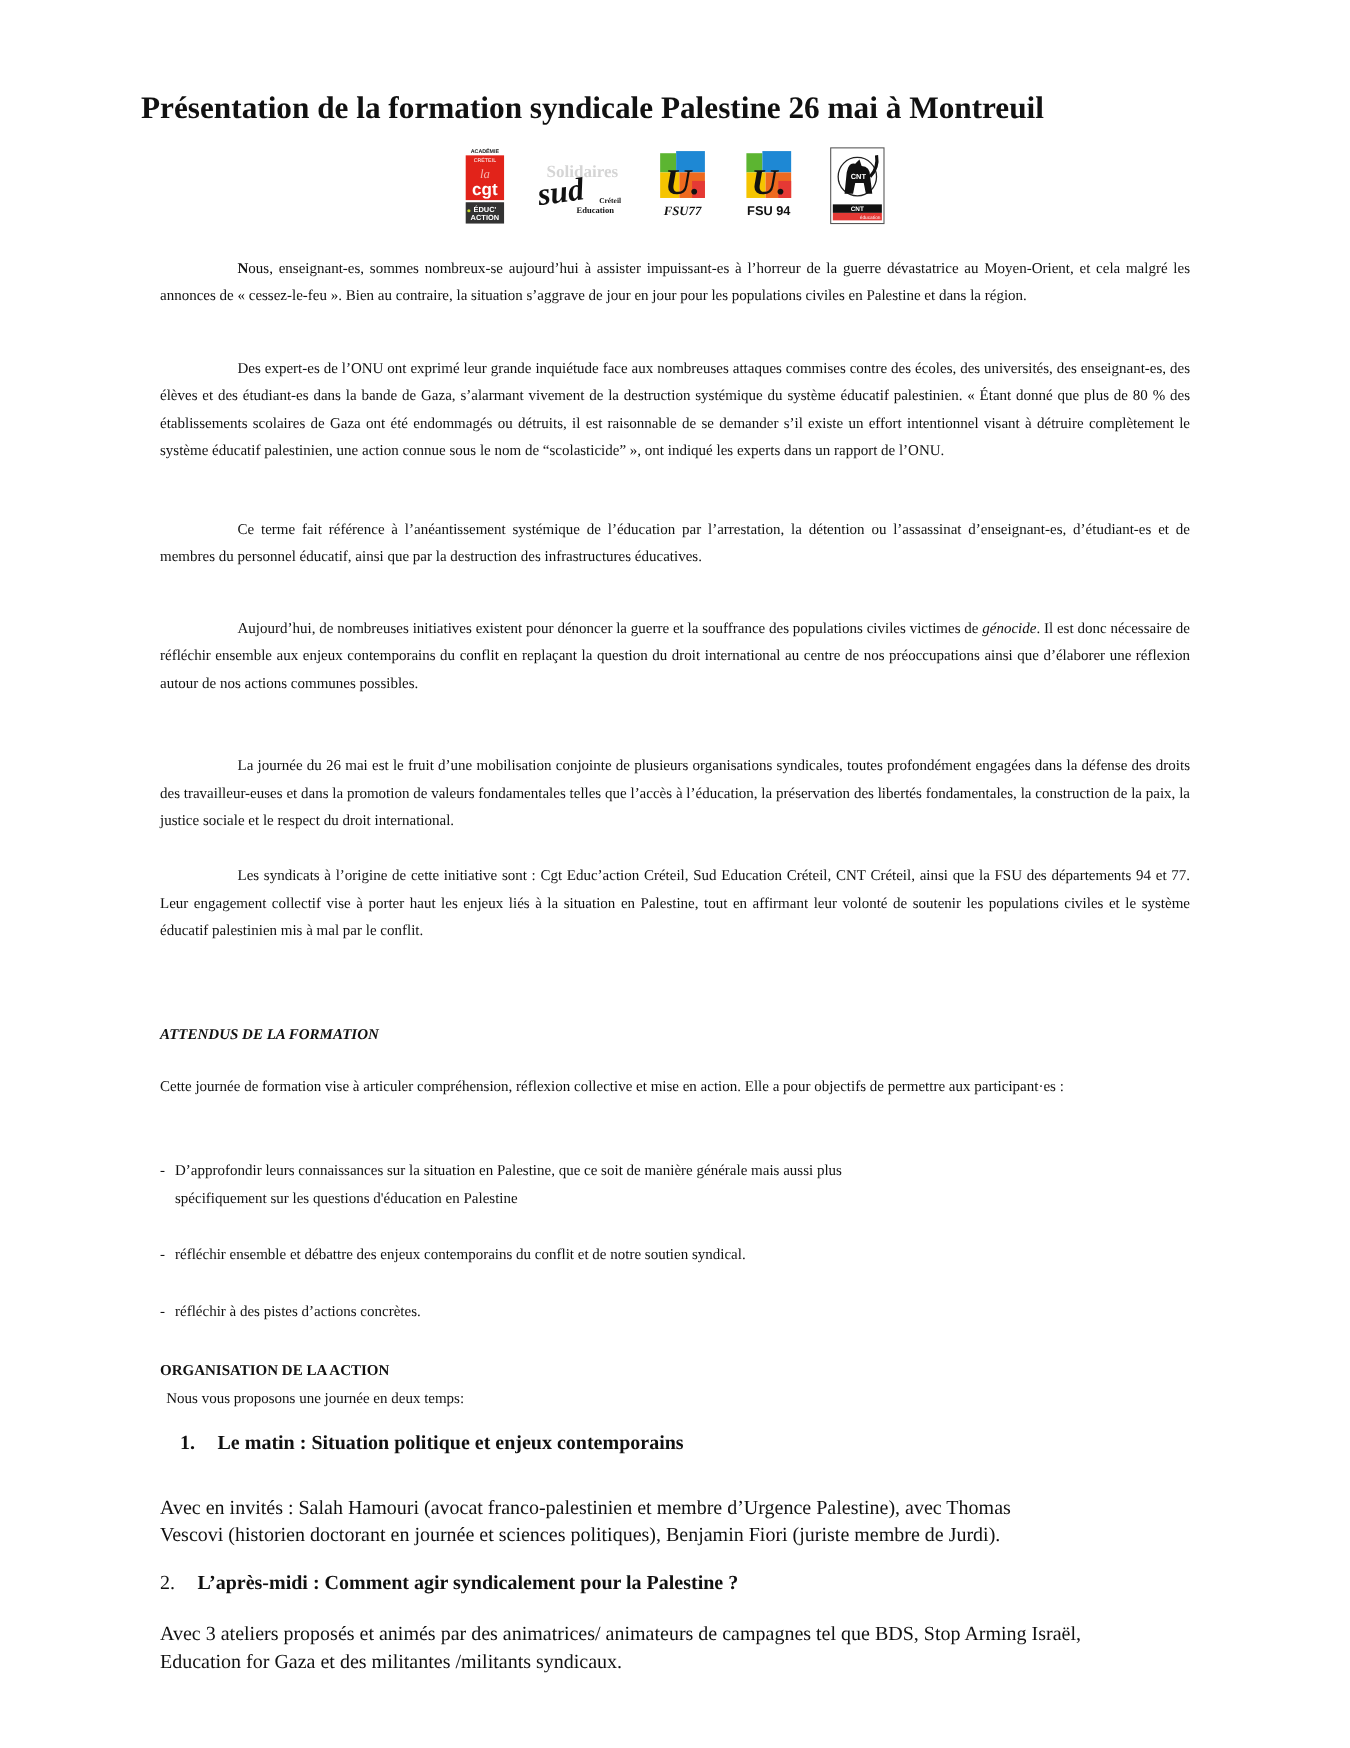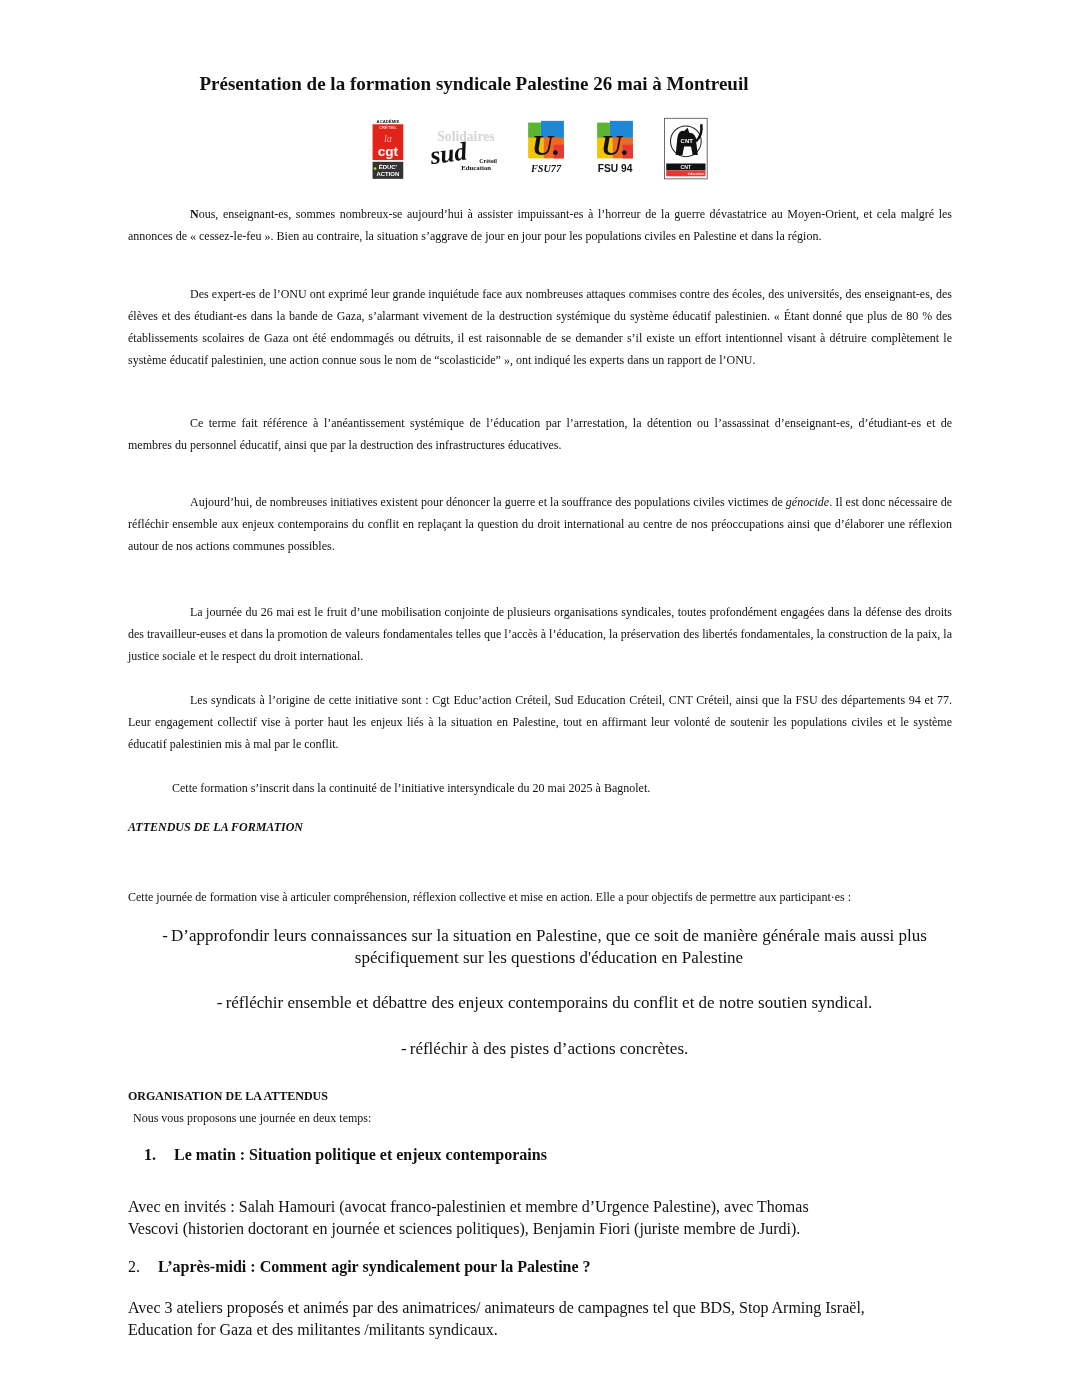--- a/index.html
+++ b/index.html
@@ -3,35 +3,35 @@
 <meta charset="utf-8">
 <style>
   html, body { margin: 0; padding: 0; background: #ffffff; }
   body {
     width: 1080px; height: 1398px; position: relative; overflow: hidden;
     font-family: "Liberation Serif", serif; color: #111111;
   }
   .page { position: absolute; left: 0; top: 0; width: 1080px; height: 1398px; }
   .title {
     position: absolute; top: 73px; left: 0; width: 948px; text-align: center;
-    font-weight: bold; font-size: 19px; letter-spacing: 0;
+    font-weight: bold; font-size: 25px; letter-spacing: 0;
   }
   .logos {
     position: absolute; top: 112px; left: 370px; width: 340px; height: 74px;
     display: flex; align-items: flex-start; gap: 13px;
   }
   .logo { position: relative; height: 74px; }
   .p {
     position: absolute; left: 128px; width: 824px;
     font-size: 12px; line-height: 22px; text-align: justify; margin: 0;
   }
   .p .indent { display: inline-block; width: 62px; }
   .heading-italic { font-style: italic; font-weight: bold; }
   .heading-bold { font-weight: bold; }
-  .dash-item { position: absolute; left: 128px; width: 830px; font-size: 17px; line-height: 22px; text-align: center; }
+  .dash-item { position: absolute; left: 128px; width: 830px; font-size: 12px; line-height: 22px; }
   .dash-item .dash { display: inline-block; width: 12px; }
   .dash-item .cont { padding-left: 12px; display: block; }
   .num-item { position: absolute; left: 128px; font-size: 16px; line-height: 22px; }
   .num-item .n { display: inline-block; width: 30px; }
 </style>
 </head>
 <body>
 
 <div class="page">
 
@@ -96,40 +96,39 @@
   <p class="p" style="top:283px;"><span class="indent"></span><span>Des expert-es de l’ONU ont exprimé leur grande inquiétude face aux nombreuses attaques commises contre des écoles, des universités, des enseignant-es, des élèves et des étudiant-es dans la bande de Gaza, s’alarmant vivement de la destruction systémique du système éducatif palestinien. « Étant donné que plus de 80 % des établissements scolaires de Gaza ont été endommagés ou détruits, il est raisonnable de se demander s’il existe un effort intentionnel visant à détruire complètement le système éducatif palestinien, une action connue sous le nom de “scolasticide” », ont indiqué les experts dans un rapport de l’ONU.</span></p>
 
   <p class="p" style="top:412px;"><span class="indent"></span><span>Ce terme fait référence à l’anéantissement systémique de l’éducation par l’arrestation, la détention ou l’assassinat d’enseignant-es, d’étudiant-es et de membres du personnel éducatif, ainsi que par la destruction des infrastructures éducatives.</span></p>
 
   <p class="p" style="top:491px;"><span class="indent"></span><span>Aujourd’hui, de nombreuses initiatives existent pour dénoncer la guerre et la souffrance des populations civiles victimes de </span><i>génocide</i><span>. Il est donc nécessaire de réfléchir ensemble aux enjeux contemporains du conflit en replaçant la question du droit international au centre de nos préoccupations ainsi que d’élaborer une réflexion autour de nos actions communes possibles.</span></p>
 
   <p class="p" style="top:601px;"><span class="indent"></span><span>La journée du 26 mai est le fruit d’une mobilisation conjointe de plusieurs organisations syndicales, toutes profondément engagées dans la défense des droits des travailleur-euses et dans la promotion de valeurs fondamentales telles que l’accès à l’éducation, la préservation des libertés fondamentales, la construction de la paix, la justice sociale et le respect du droit international.</span></p>
 
   <p class="p" style="top:689px;"><span class="indent"></span><span>Les syndicats à l’origine de cette initiative sont : Cgt Educ’action Créteil, Sud Education Créteil, CNT Créteil, ainsi que la FSU des départements 94 et 77. Leur engagement collectif vise à porter haut les enjeux liés à la situation en Palestine, tout en affirmant leur volonté de soutenir les populations civiles et le système éducatif palestinien mis à mal par le conflit.</span></p>
 
-  <p class="p" style="top:777px; left:172px; width:780px;"><span>Cette formation s’inscrit dans la continuité de l’initiative intersyndicale du 20 mai 2025 à Bagnolet.</span></p>
 
   <div class="p heading-italic" style="top:816px;">ATTENDUS DE LA FORMATION</div>
 
-  <p class="p" style="top:886px;">Cette journée de formation vise à articuler compréhension, réflexion collective et mise en action. Elle a pour objectifs de permettre aux participant·es :</p>
+  <p class="p" style="top:858px;">Cette journée de formation vise à articuler compréhension, réflexion collective et mise en action. Elle a pour objectifs de permettre aux participant·es :</p>
 
   <div class="dash-item" style="top:925px;">
     <span class="dash">-</span><span>D’approfondir leurs connaissances sur la situation en Palestine, que ce soit de manière générale mais aussi plus</span>
     <span class="cont">spécifiquement sur les questions d'éducation en Palestine</span>
   </div>
 
   <div class="dash-item" style="top:992px;">
     <span class="dash">-</span><span>réfléchir ensemble et débattre des enjeux contemporains du conflit et de notre soutien syndical.</span>
   </div>
 
   <div class="dash-item" style="top:1038px;">
     <span class="dash">-</span><span>réfléchir à des pistes d’actions concrètes.</span>
   </div>
 
-  <div class="p heading-bold" style="top:1085px;">ORGANISATION DE LA ATTENDUS</div>
+  <div class="p heading-bold" style="top:1085px;">ORGANISATION DE LA ACTION</div>
   <div class="p" style="top:1107px; left:133px;">Nous vous proposons une journée en deux temps:</div>
 
   <div class="num-item heading-bold" style="top:1144px;margin-left:16px;">
     <span class="n">1.</span><span>Le matin : Situation politique et enjeux contemporains</span>
   </div>
   <div class="num-item" style="top:1196px;">
     <div>Avec en invités : Salah Hamouri (avocat franco-palestinien et membre d’Urgence Palestine), avec Thomas</div>
     <div>Vescovi (historien doctorant en journée et sciences politiques), Benjamin Fiori (juriste membre de Jurdi).</div>
   </div>
 

